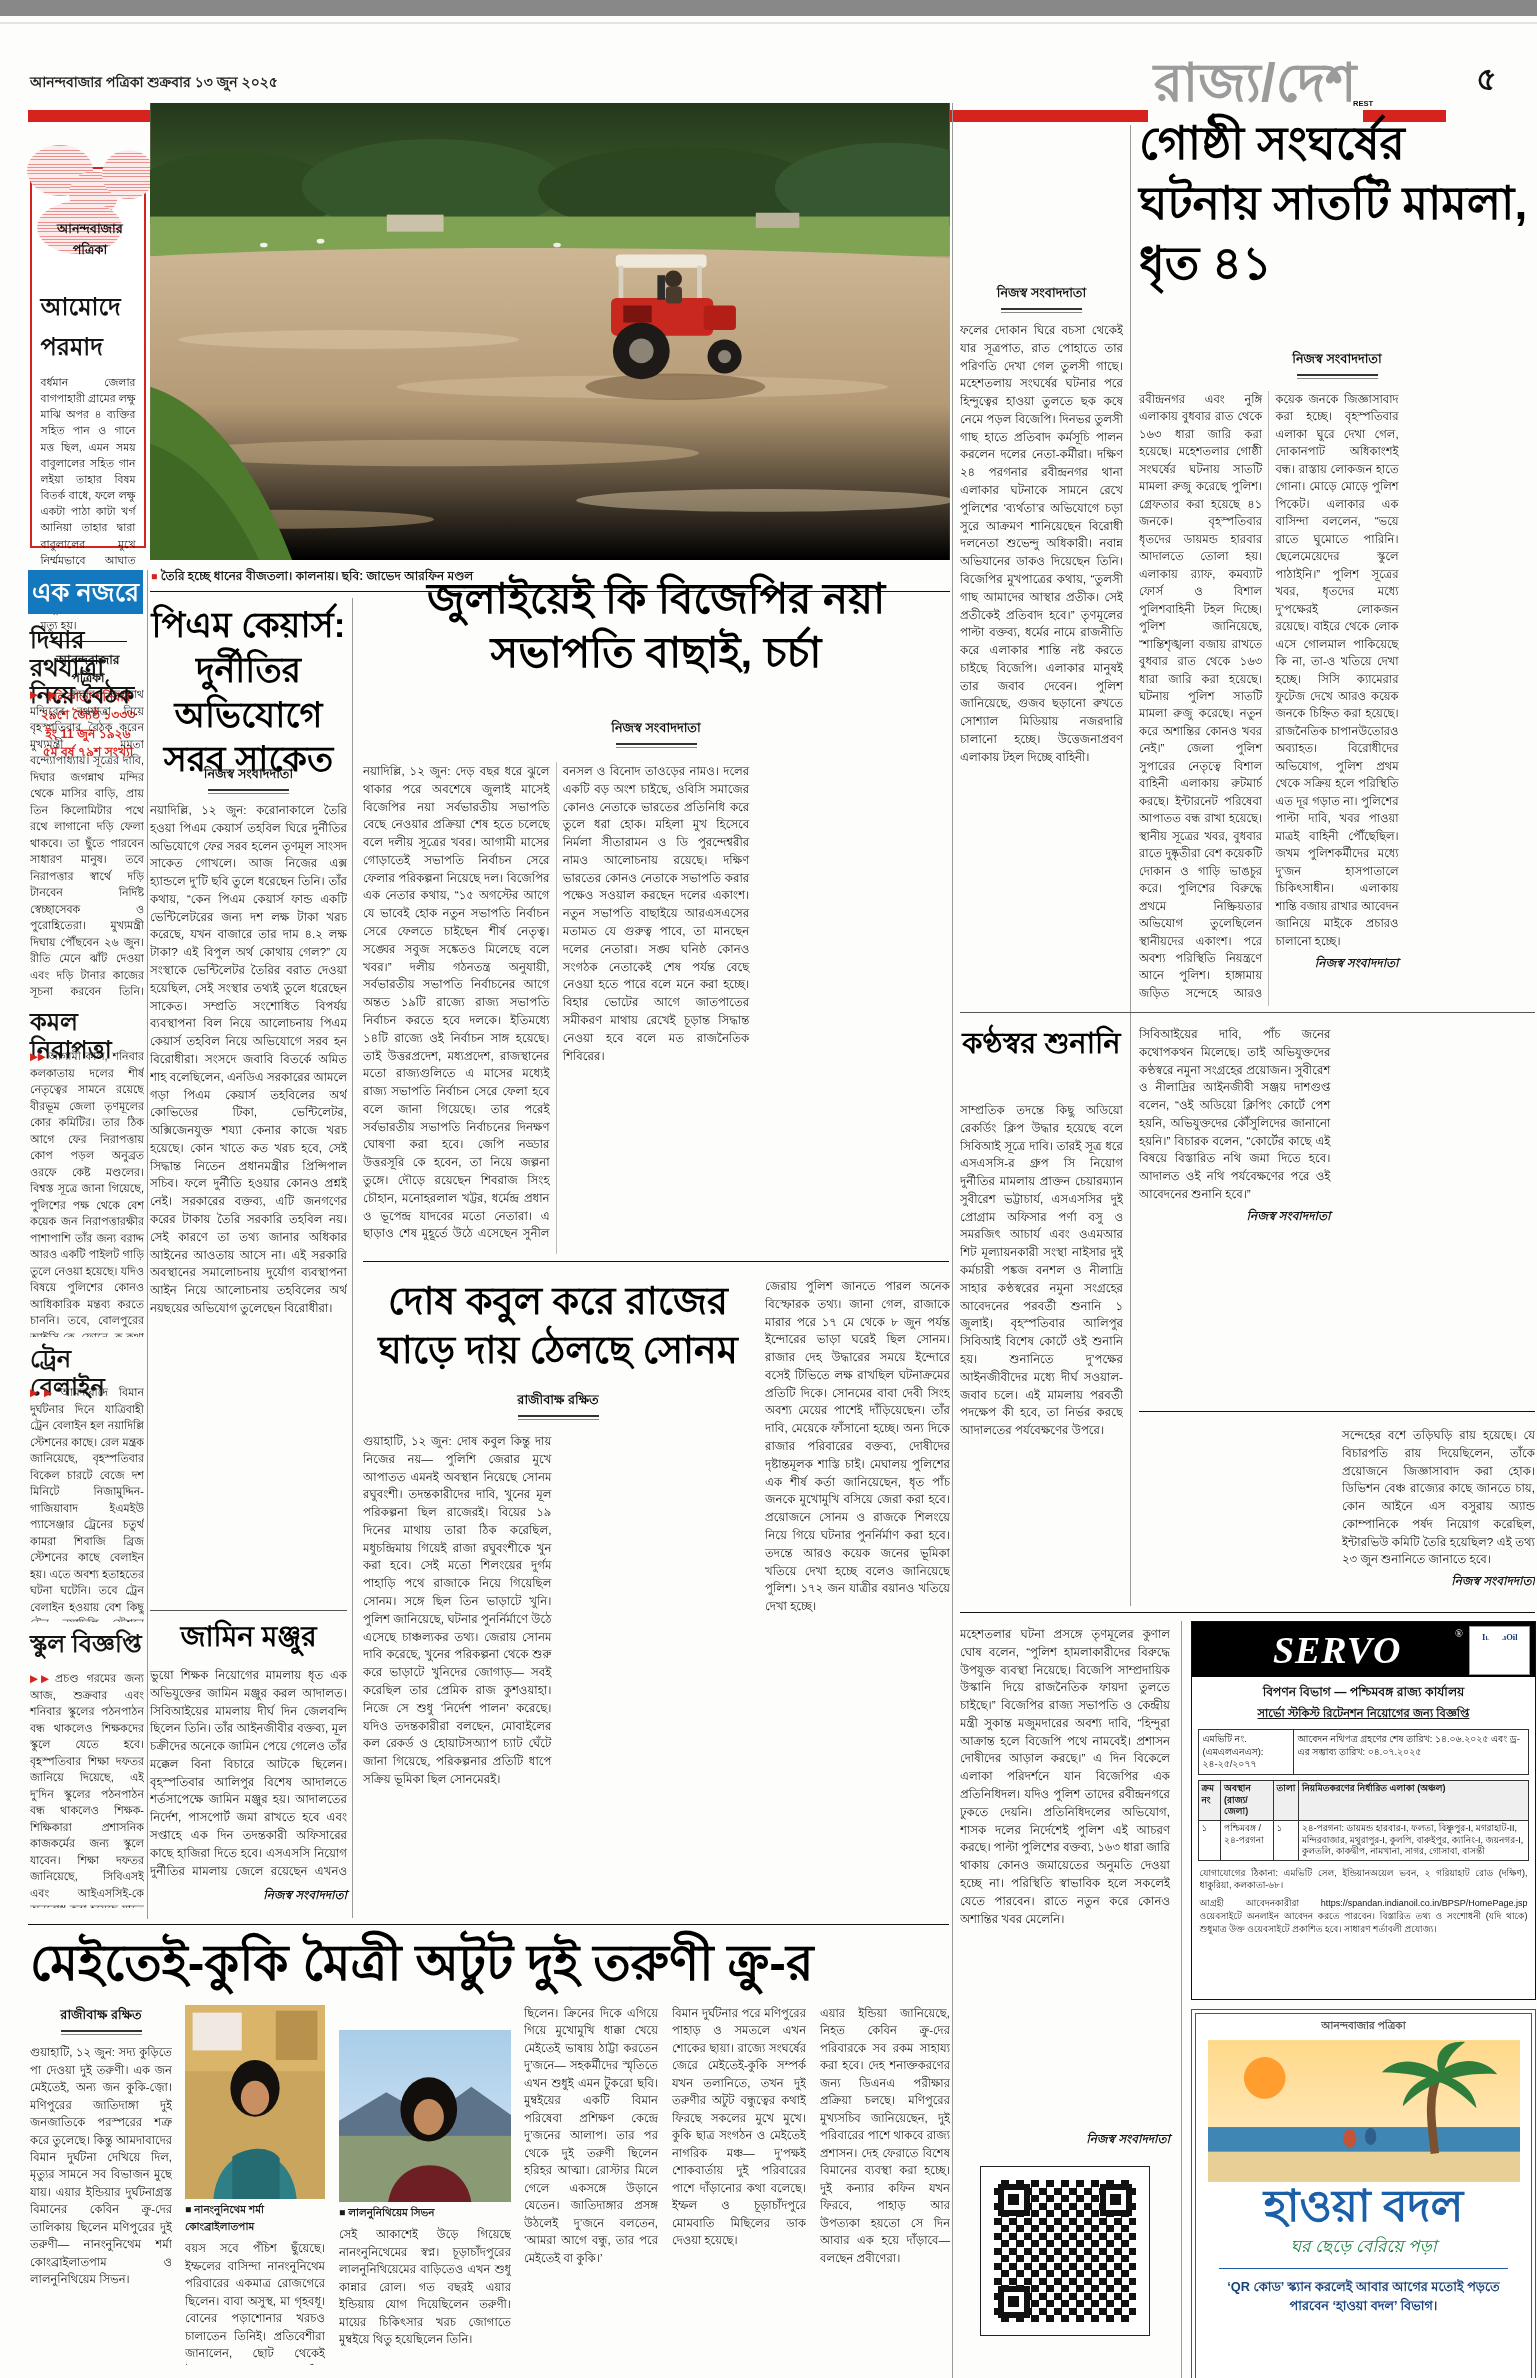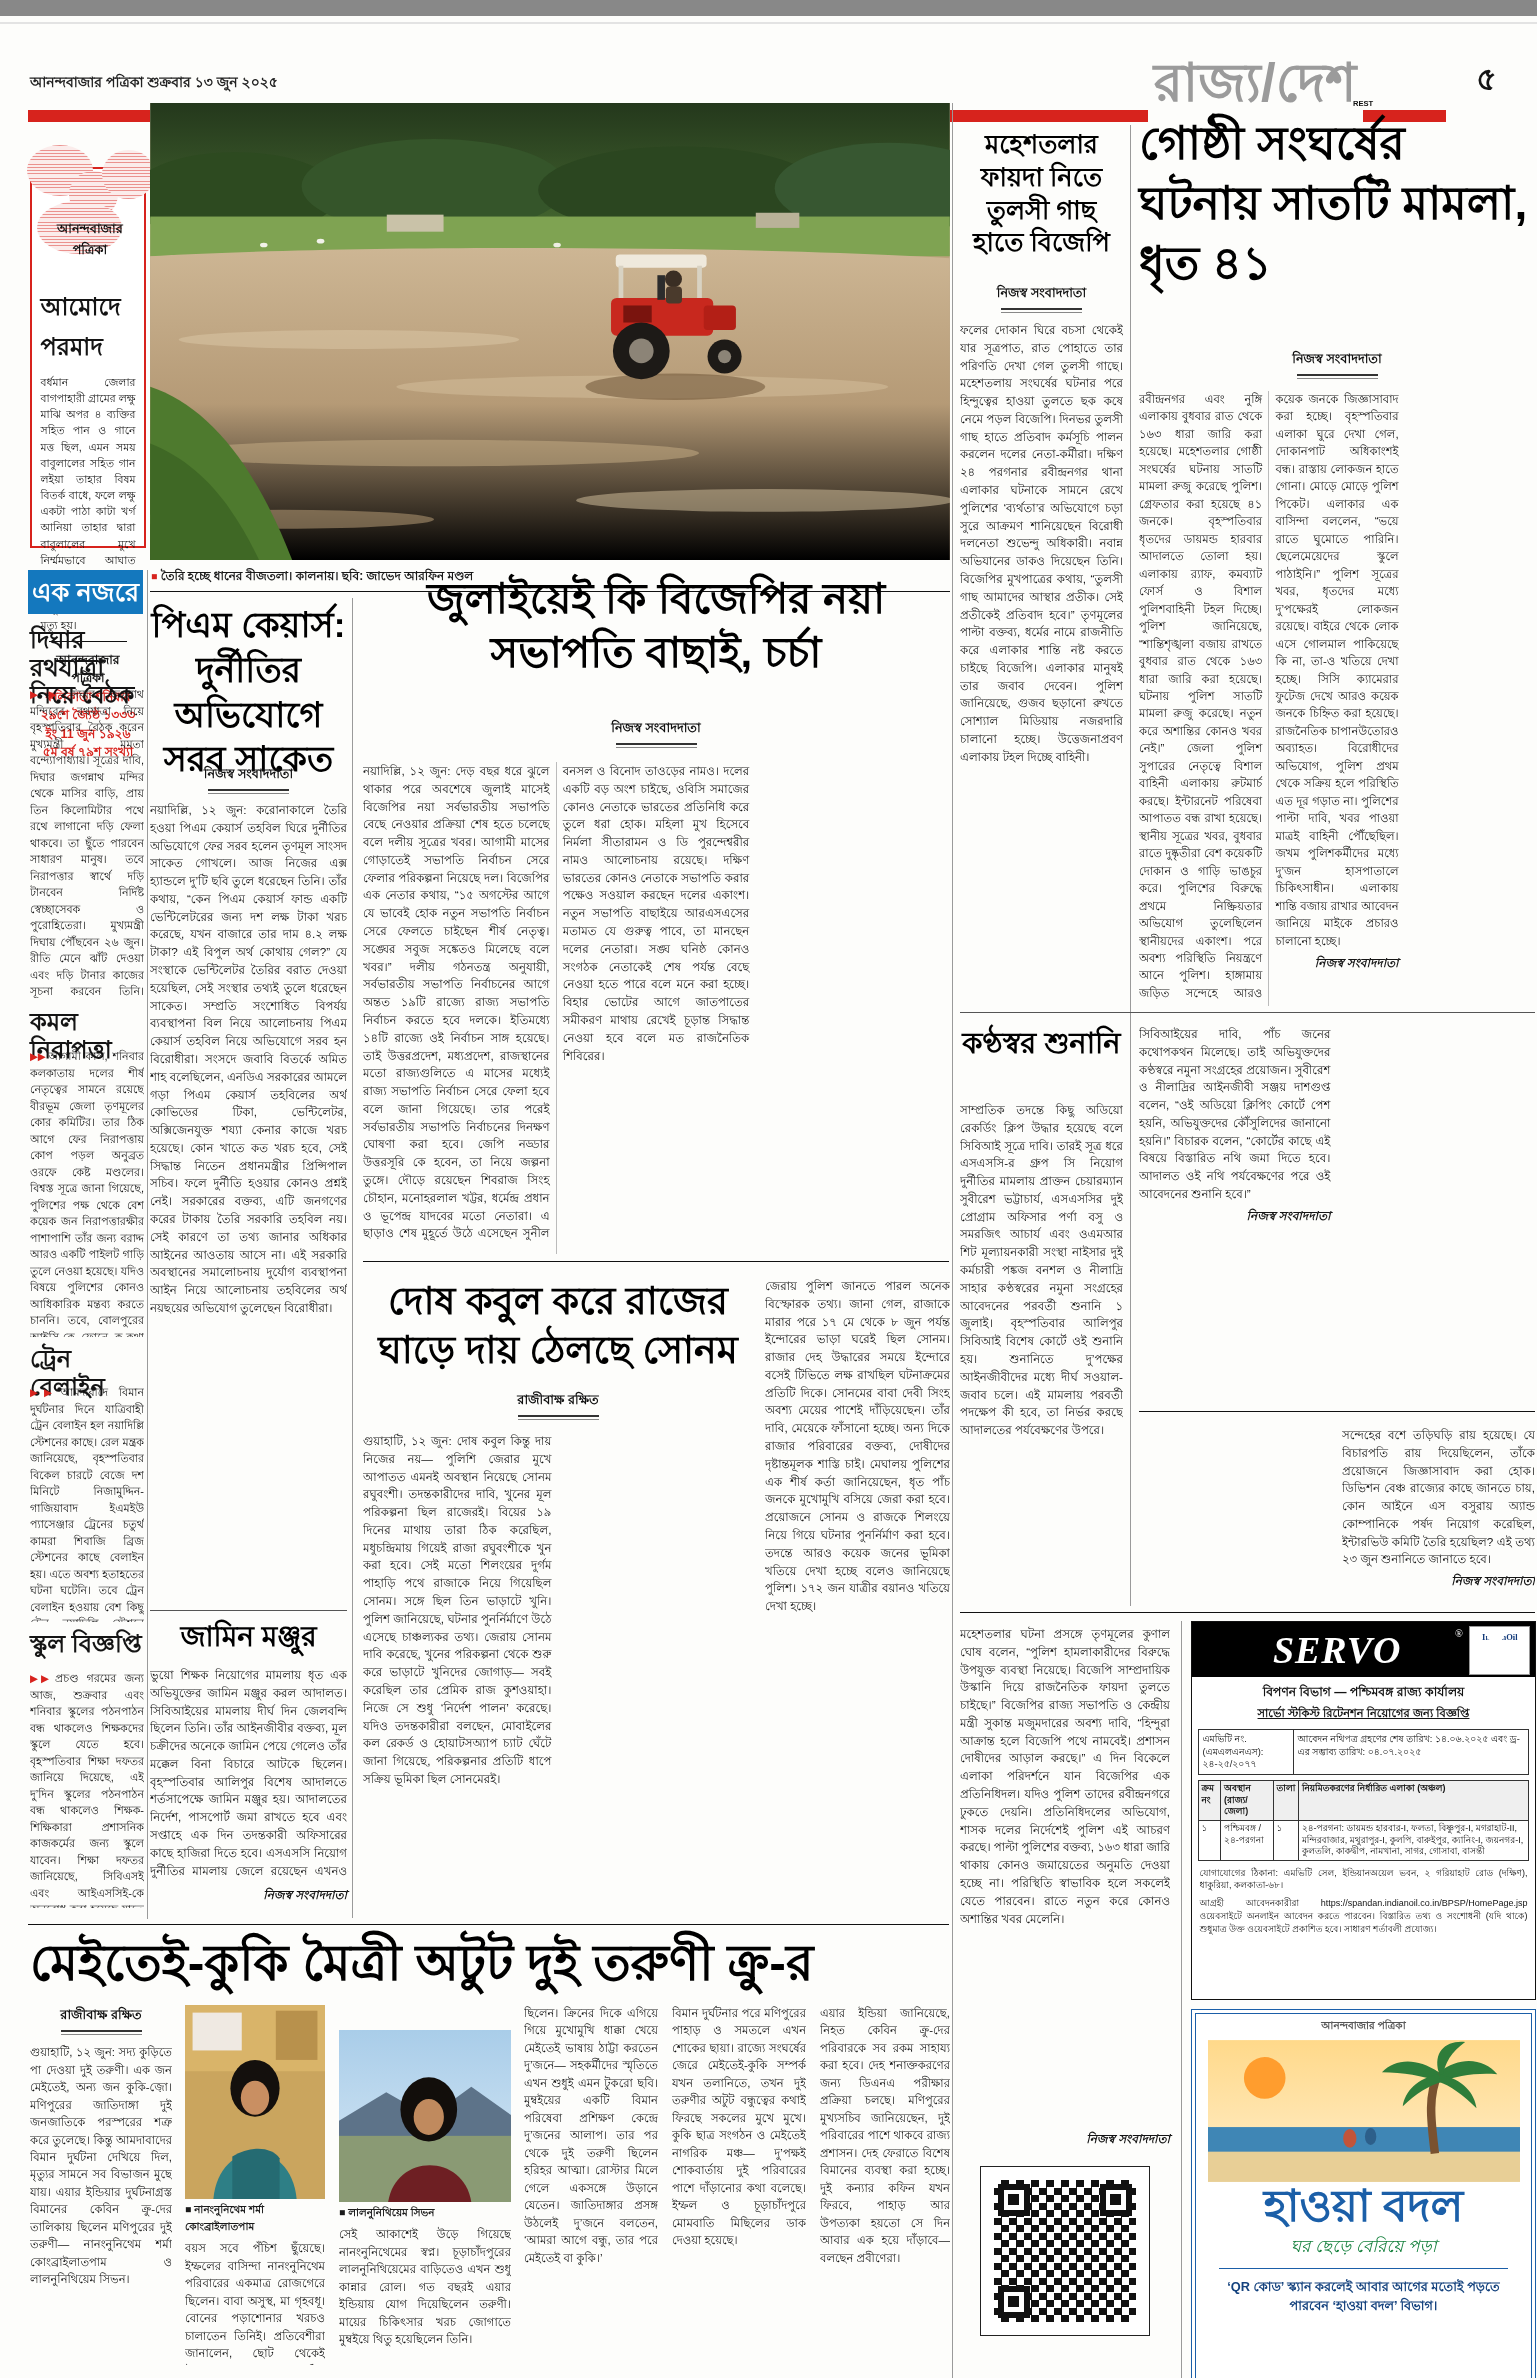--- a/index.html
+++ b/index.html
@@ -268,21 +268,20 @@
     <div class="caption" style="font-size:10.4px;margin-top:2.8px;">■ লালনুনিথিয়েম সিভন</div>
     <div class="bodytxt clip" style="height:121px;margin-top:4.7px;font-size:11.5px;">সেই আকাশেই উড়ে গিয়েছে নানংনুনিথেমের স্বপ্ন। চূড়াচাঁদপুরের লালনুনিথিয়েমের বাড়িতেও এখন শুধু কান্নার রোল। গত বছরই এয়ার ইন্ডিয়ায় যোগ দিয়েছিলেন তরুণী। মায়ের চিকিৎসার খরচ জোগাতে মুম্বইয়ে থিতু হয়েছিলেন তিনি।</div>
   </div>
 
   <div class="abs bodytxt clip" style="left:524px;top:1989px;width:134px;height:380px;font-size:11.5px;">ছিলেন। ক্রিনের দিকে এগিয়ে গিয়ে মুখোমুখি ধাক্কা খেয়ে মেইতেই ভাষায় ঠাট্টা করতেন দু’জনে— সহকর্মীদের স্মৃতিতে এখন শুধুই এমন টুকরো ছবি। মুম্বইয়ের একটি বিমান পরিষেবা প্রশিক্ষণ কেন্দ্রে দু’জনের আলাপ। তার পর থেকে দুই তরুণী ছিলেন হরিহর আত্মা। রোস্টার মিলে গেলে একসঙ্গে উড়ানে যেতেন। জাতিদাঙ্গার প্রসঙ্গ উঠলেই দু’জনে বলতেন, ‘আমরা আগে বন্ধু, তার পরে মেইতেই বা কুকি।’</div>
   <div class="abs bodytxt clip" style="left:672px;top:1989px;width:134px;height:380px;font-size:11.5px;">বিমান দুর্ঘটনার পরে মণিপুরের পাহাড় ও সমতলে এখন শোকের ছায়া। রাজ্যে সংঘর্ষের জেরে মেইতেই-কুকি সম্পর্ক যখন তলানিতে, তখন দুই তরুণীর অটুট বন্ধুত্বের কথাই ফিরছে সকলের মুখে মুখে। কুকি ছাত্র সংগঠন ও মেইতেই নাগরিক মঞ্চ— দু’পক্ষই শোকবার্তায় দুই পরিবারের পাশে দাঁড়ানোর কথা বলেছে। ইম্ফল ও চূড়াচাঁদপুরে মোমবাতি মিছিলের ডাক দেওয়া হয়েছে।</div>
   <div class="abs bodytxt clip" style="left:820px;top:1989px;width:130px;height:380px;font-size:11.5px;">এয়ার ইন্ডিয়া জানিয়েছে, নিহত কেবিন ক্রু-দের পরিবারকে সব রকম সাহায্য করা হবে। দেহ শনাক্তকরণের জন্য ডিএনএ পরীক্ষার প্রক্রিয়া চলছে। মণিপুরের মুখ্যসচিব জানিয়েছেন, দুই পরিবারের পাশে থাকবে রাজ্য প্রশাসন। দেহ ফেরাতে বিশেষ বিমানের ব্যবস্থা করা হচ্ছে। দুই কন্যার কফিন যখন ফিরবে, পাহাড় আর উপত্যকা হয়তো সে দিন আবার এক হয়ে দাঁড়াবে— বলছেন প্রবীণেরা।</div>
 
   <div class="abs vrule" style="left:952px;top:87px;height:2281px;"></div>
 
-  <div class="abs headline center" style="left:960px;top:112px;width:163px;font-size:25.6px;">মহেশতলার ফায়দা নিতে তুলসী গাছ হাতে বিজেপি</div>
   <div class="abs byline" style="left:960px;top:267px;width:163px;">
     <span>নিজস্ব সংবাদদাতা</span><span class="bl-rule"></span>
   </div>
   <div class="abs bodytxt clip" style="left:960px;top:305px;width:163px;height:687px;">ফলের দোকান ঘিরে বচসা থেকেই যার সূত্রপাত, রাত পোহাতে তার পরিণতি দেখা গেল তুলসী গাছে। মহেশতলায় সংঘর্ষের ঘটনার পরে হিন্দুত্বের হাওয়া তুলতে ছক কষে নেমে পড়ল বিজেপি। দিনভর তুলসী গাছ হাতে প্রতিবাদ কর্মসূচি পালন করলেন দলের নেতা-কর্মীরা। দক্ষিণ ২৪ পরগনার রবীন্দ্রনগর থানা এলাকার ঘটনাকে সামনে রেখে পুলিশের ‘ব্যর্থতা’র অভিযোগে চড়া সুরে আক্রমণ শানিয়েছেন বিরোধী দলনেতা শুভেন্দু অধিকারী। নবান্ন অভিযানের ডাকও দিয়েছেন তিনি। বিজেপির মুখপাত্রের কথায়, “তুলসী গাছ আমাদের আস্থার প্রতীক। সেই প্রতীকেই প্রতিবাদ হবে।” তৃণমূলের পাল্টা বক্তব্য, ধর্মের নামে রাজনীতি করে এলাকার শান্তি নষ্ট করতে চাইছে বিজেপি। এলাকার মানুষই তার জবাব দেবেন। পুলিশ জানিয়েছে, গুজব ছড়ানো রুখতে সোশ্যাল মিডিয়ায় নজরদারি চালানো হচ্ছে। উত্তেজনাপ্রবণ এলাকায় টহল দিচ্ছে বাহিনী।</div>
 
   <div class="abs vrule" style="left:1130px;top:109px;height:1481px;"></div>
 
   <div class="abs headline" style="left:1139px;top:98px;width:396px;font-size:46px;line-height:1.3;">গোষ্ঠী সংঘর্ষের ঘটনায় সাতটি মামলা, ধৃত ৪১</div>
   <div class="abs byline" style="left:1139px;top:333px;width:396px;">
     <span>নিজস্ব সংবাদদাতা</span><span class="bl-rule"></span>

